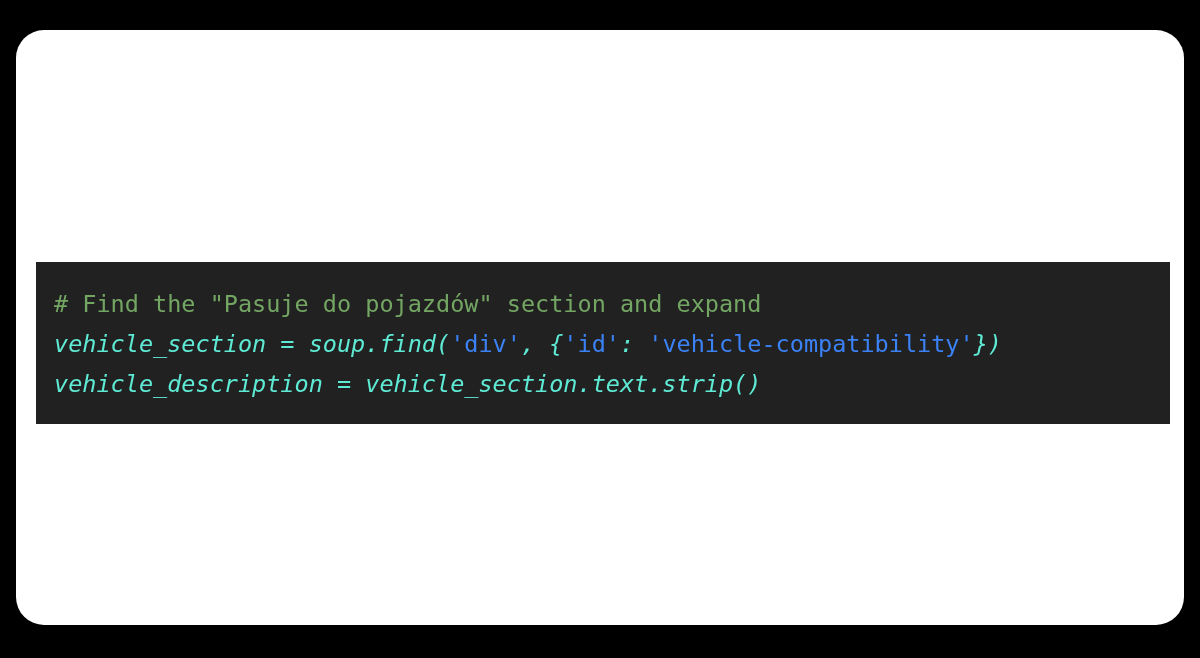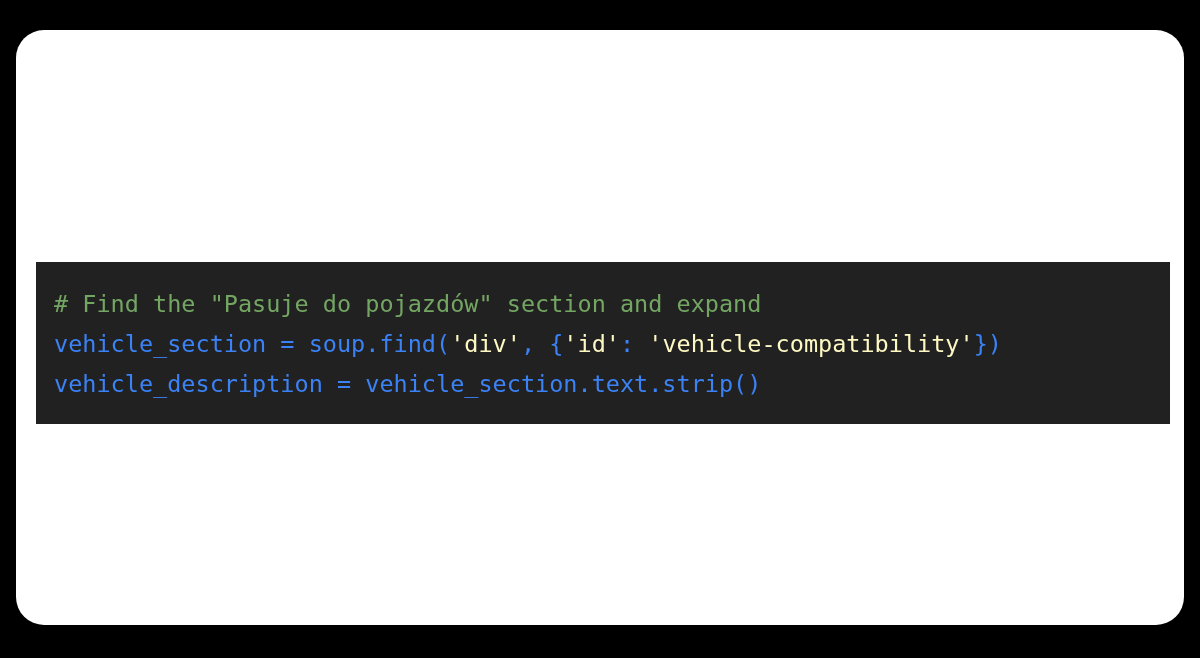--- a/index.html
+++ b/index.html
@@ -48,22 +48,22 @@
   .code-line {
     font-family: "DejaVu Sans Mono", monospace;
     font-size: 23.5px;
     line-height: 40px;
     letter-spacing: 0px;
     white-space: pre;
     color: #d4d4d4;
   }
 
   .tok-comment { color: #74a663; }
-  .tok-string  { color: #fef9c3; text-align: center; }
-  .tok-plain   { color: #3b82f6; }
+  .tok-string  { color: #3b82f6; text-align: center; }
+  .tok-plain   { color: #5eead4; font-style: italic; }
 </style>
 </head>
 <body>
 
 <div id="viewport">
 
   <div id="document-card">
 
     <pre id="code-block"><code><div class="code-line"><span class="tok-comment"># Find the "Pasuje do pojazdów" section and expand</span></div><div class="code-line"><span class="tok-plain">vehicle_section = soup.find(</span><span class="tok-string">'div'</span><span class="tok-plain">, {</span><span class="tok-string">'id'</span><span class="tok-plain">: </span><span class="tok-string">'vehicle-compatibility'</span><span class="tok-plain">})</span></div><div class="code-line"><span class="tok-plain">vehicle_description = vehicle_section.text.strip()</span></div></code></pre>
 

